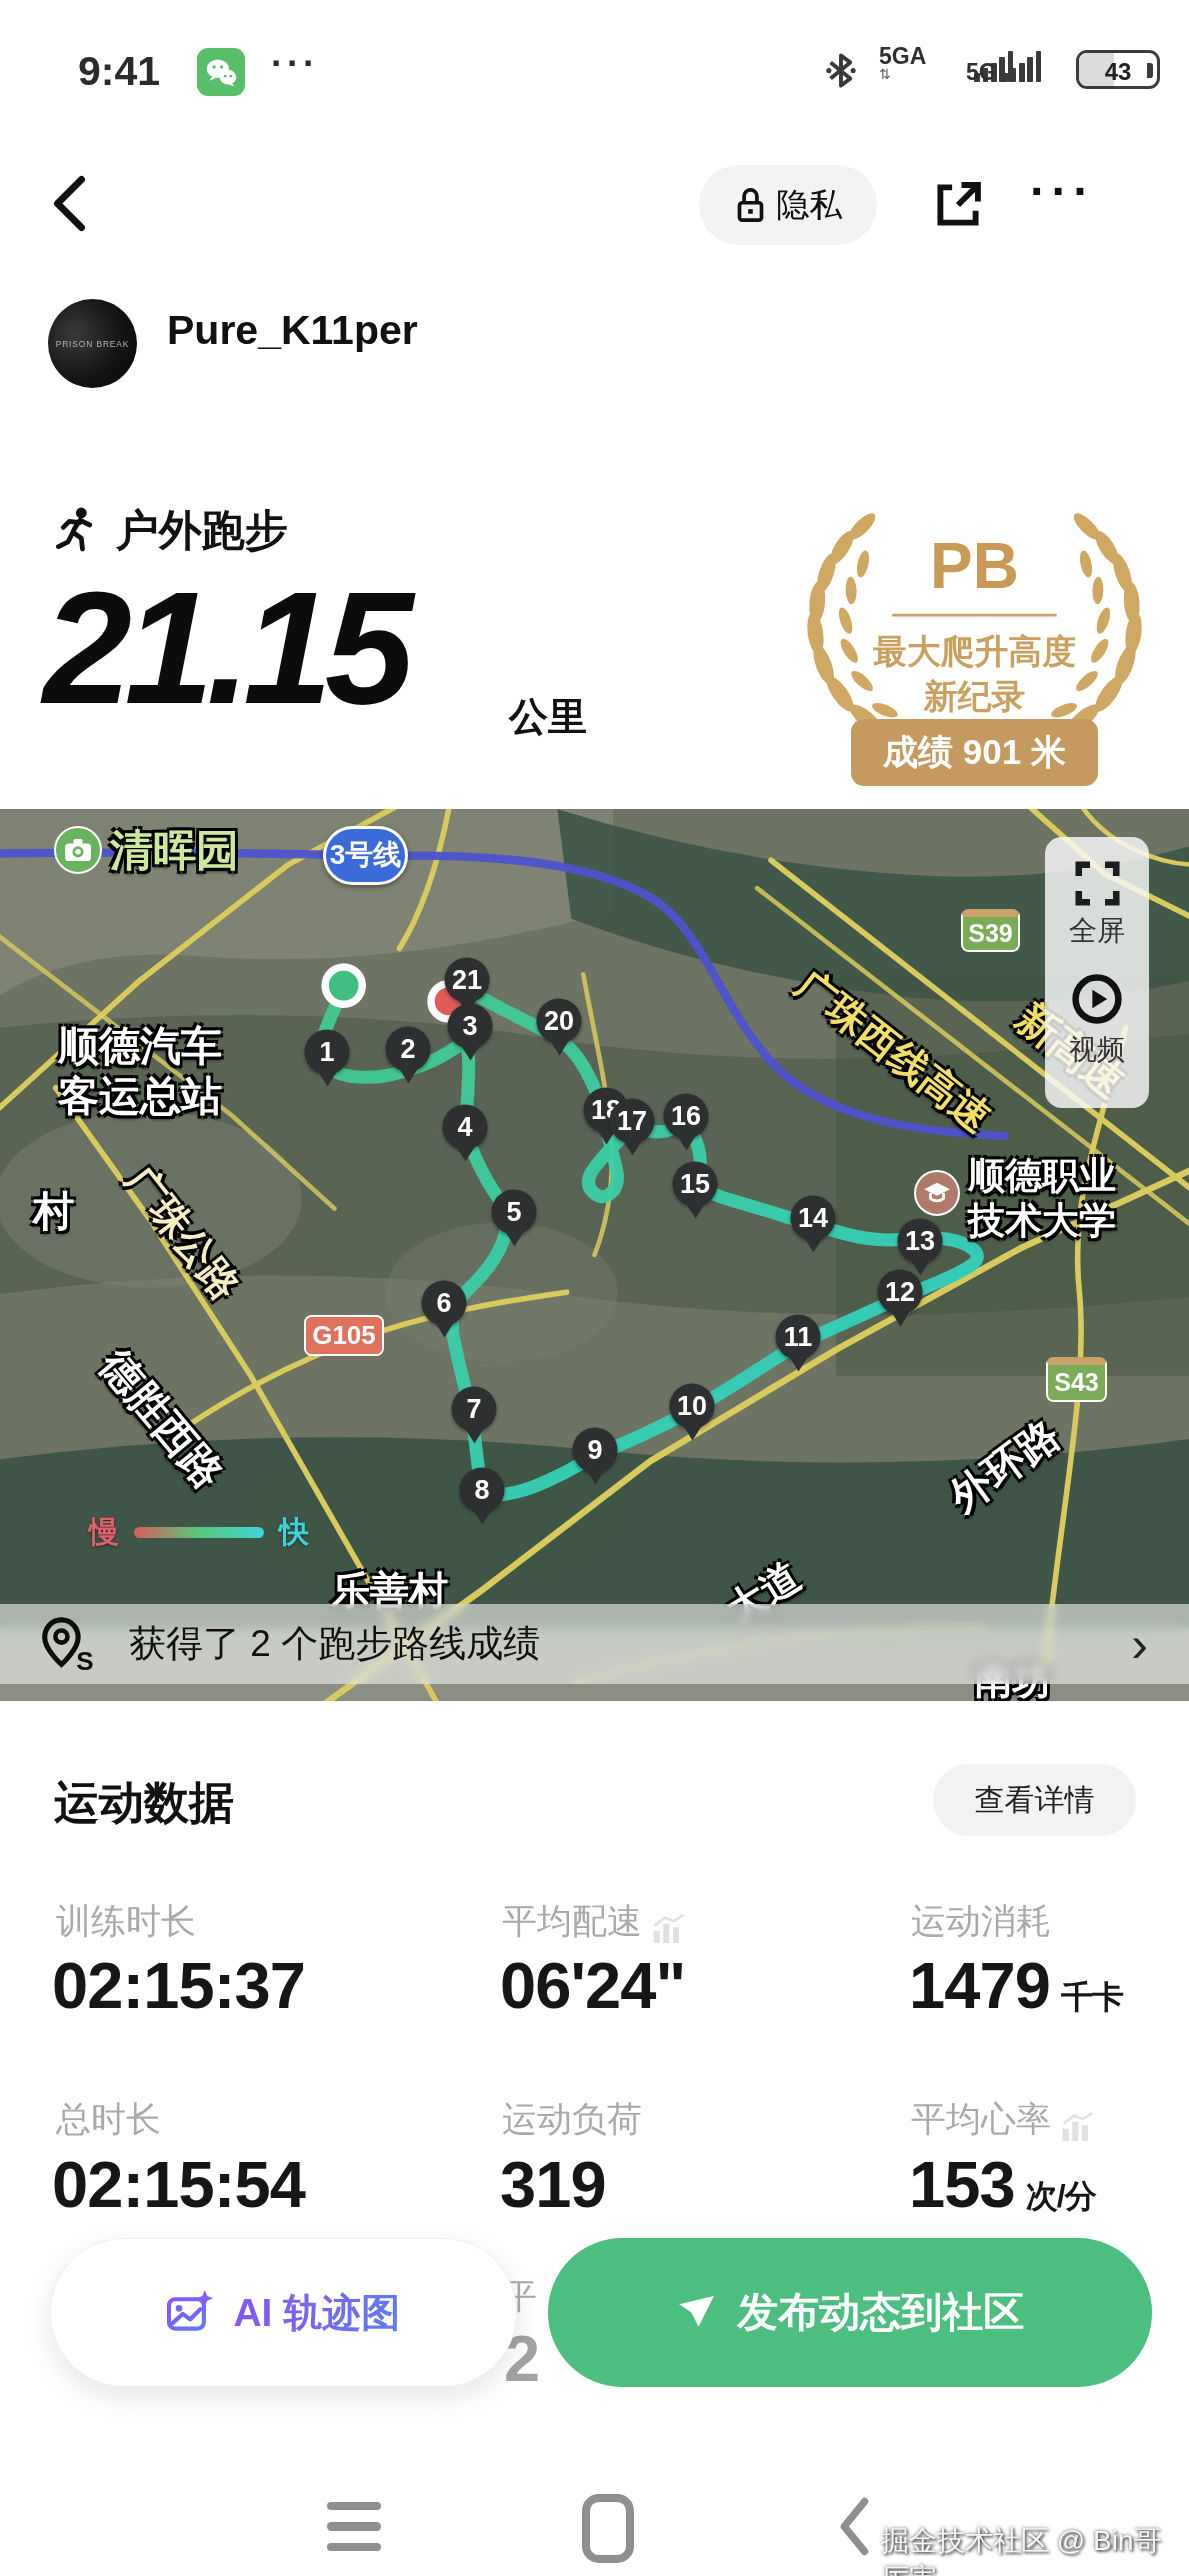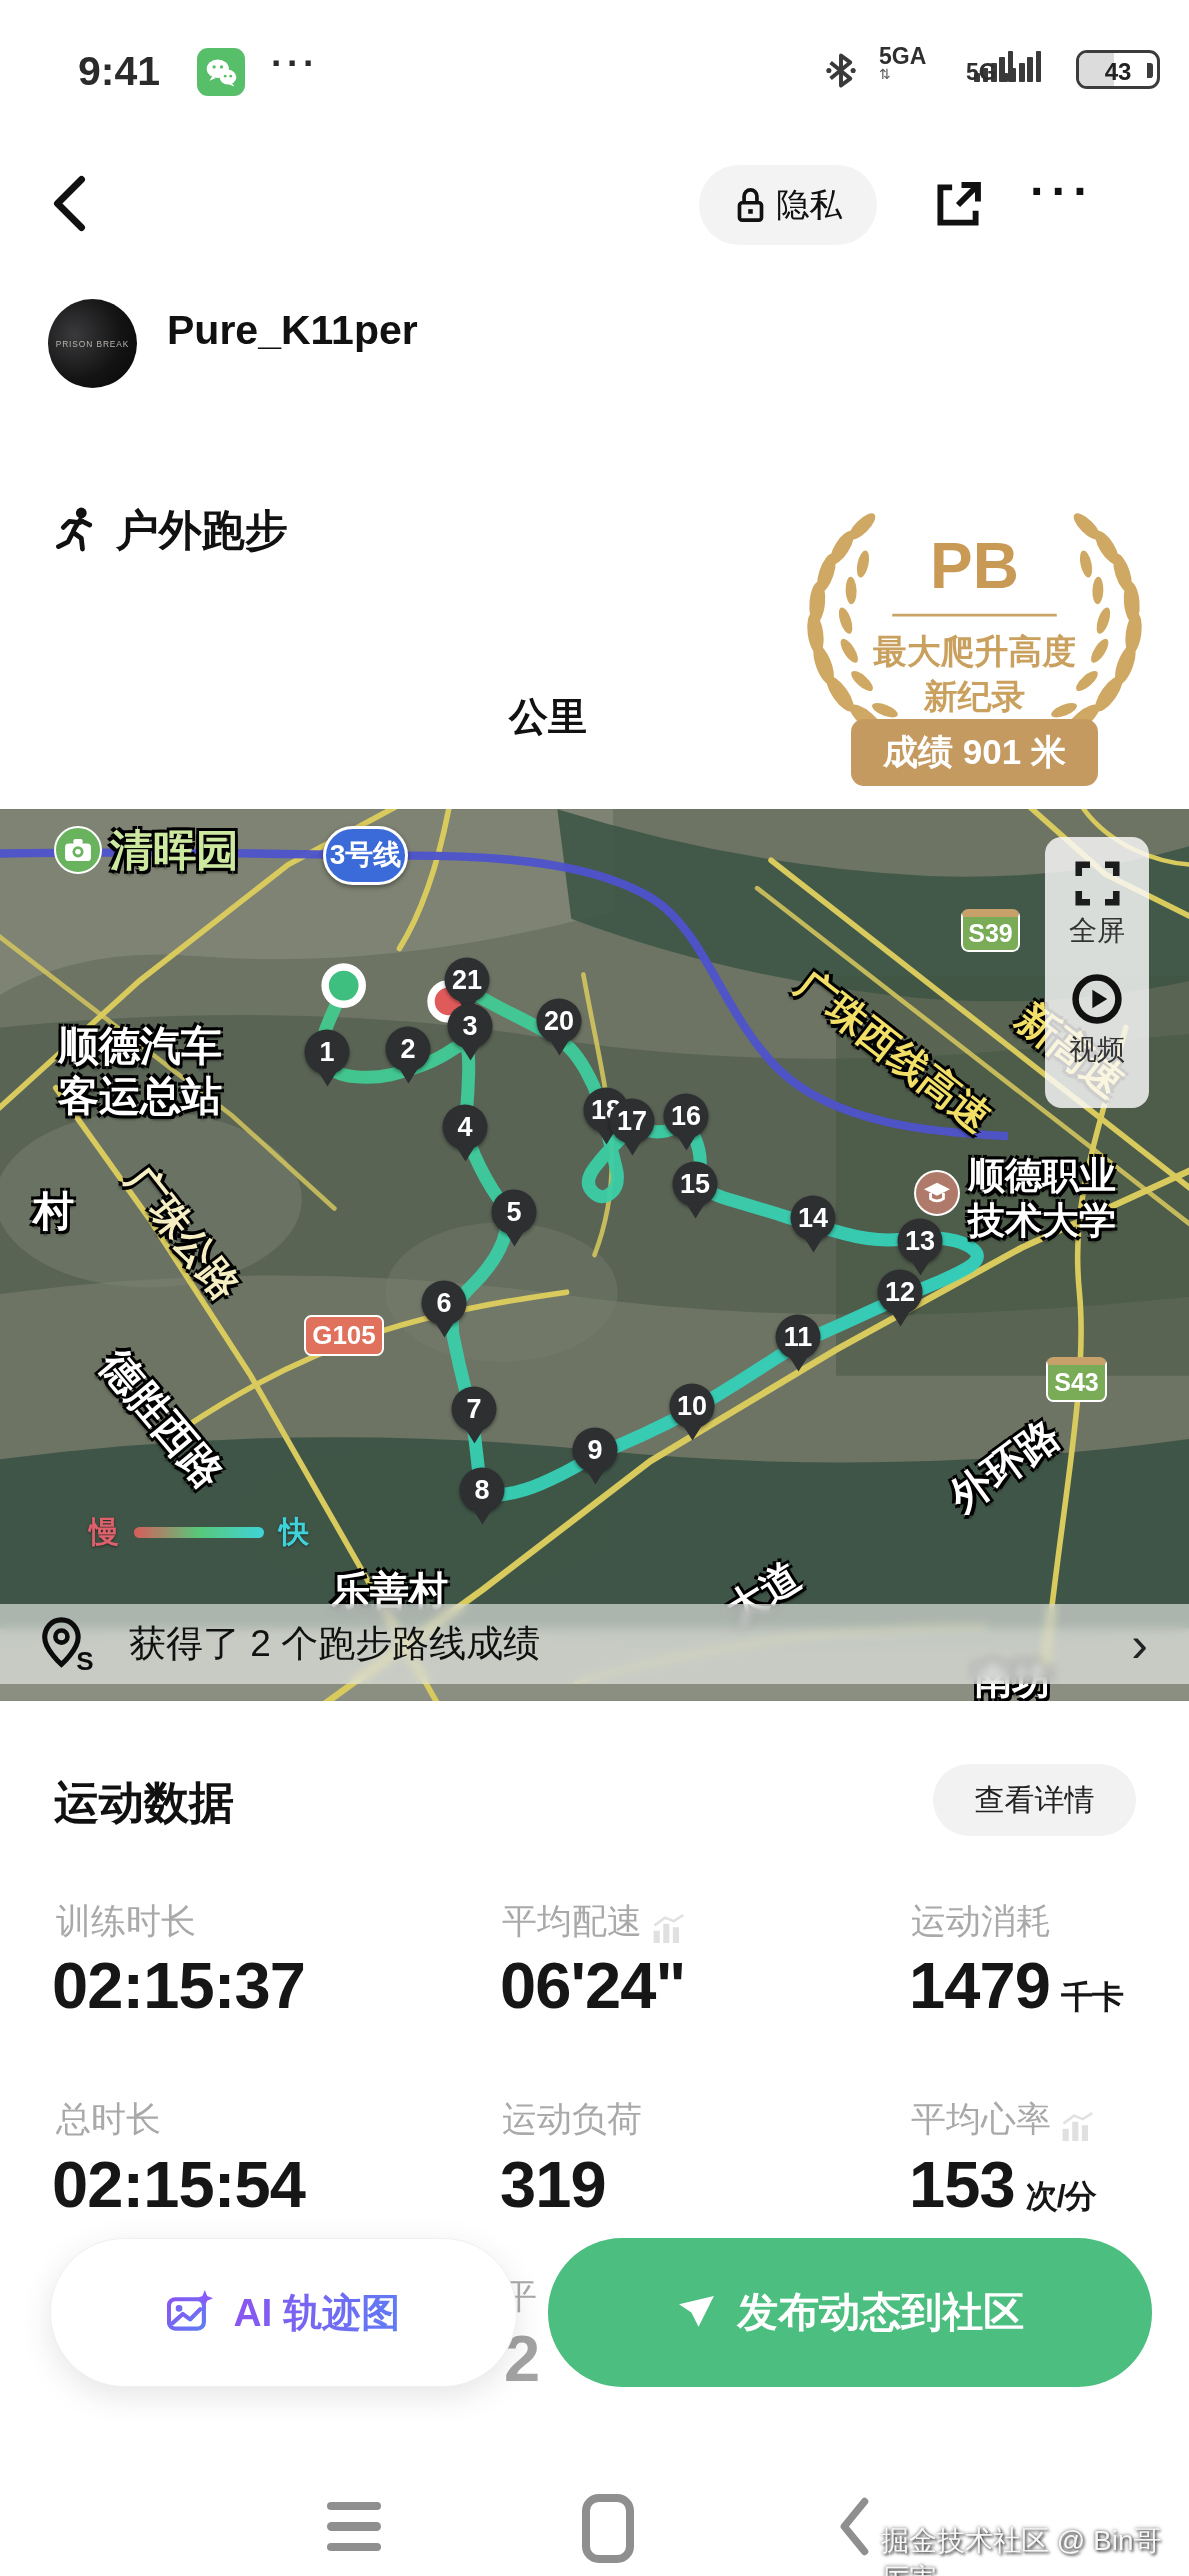--- a/index.html
+++ b/index.html
@@ -177,20 +177,21 @@
     </div>
   <div class="abs user-name">Pure_K11per</div>
 
   <div class="abs sport-row">
     <svg width="45" height="48" viewBox="0 0 36 40">
       <circle cx="22" cy="5" r="4.5" fill="#111"></circle>
       <path d="M21,11 C18,15 16,18 15,21 M21,11 L29,15 M21,13 L12,12 L7,17 M15,21 L22,26 L23,35 M15,21 L11,29 L3,33" fill="none" stroke="#111" stroke-width="4" stroke-linecap="round" stroke-linejoin="round"></path>
     </svg>
     <b>户外跑步</b>
   </div>
+  <div class="abs distance">21.15</div>
   <div class="abs distance-unit">公里</div>
 
   <div class="abs pb-badge">
     <svg width="385" height="234" viewBox="0 0 420 256">
       <g id="branch" fill="#cfa863">
         <ellipse cx="92" cy="240" rx="23" ry="8.5" transform="rotate(40 92 240)"></ellipse>
         <ellipse cx="63" cy="212" rx="23" ry="8.5" transform="rotate(55 63 212)"></ellipse>
         <ellipse cx="45" cy="180" rx="23" ry="8.5" transform="rotate(70 45 180)"></ellipse>
         <ellipse cx="36" cy="146" rx="23" ry="8.5" transform="rotate(82 36 146)"></ellipse>
         <ellipse cx="38" cy="112" rx="23" ry="8.5" transform="rotate(95 38 112)"></ellipse>

